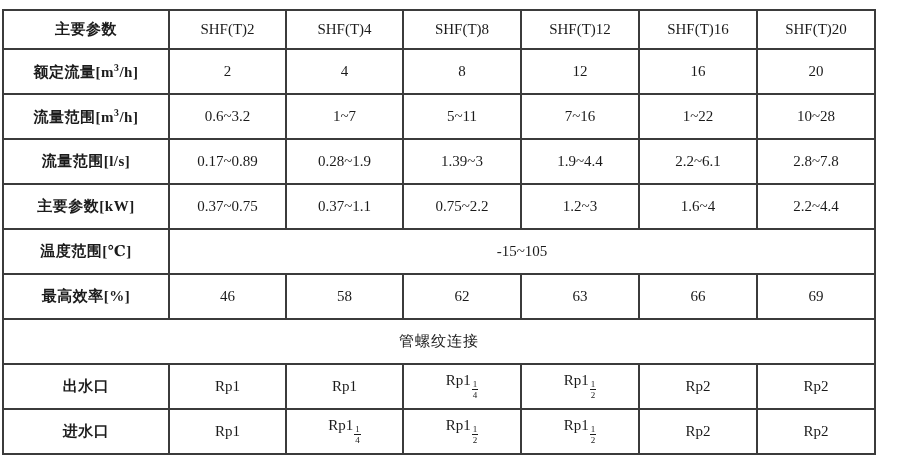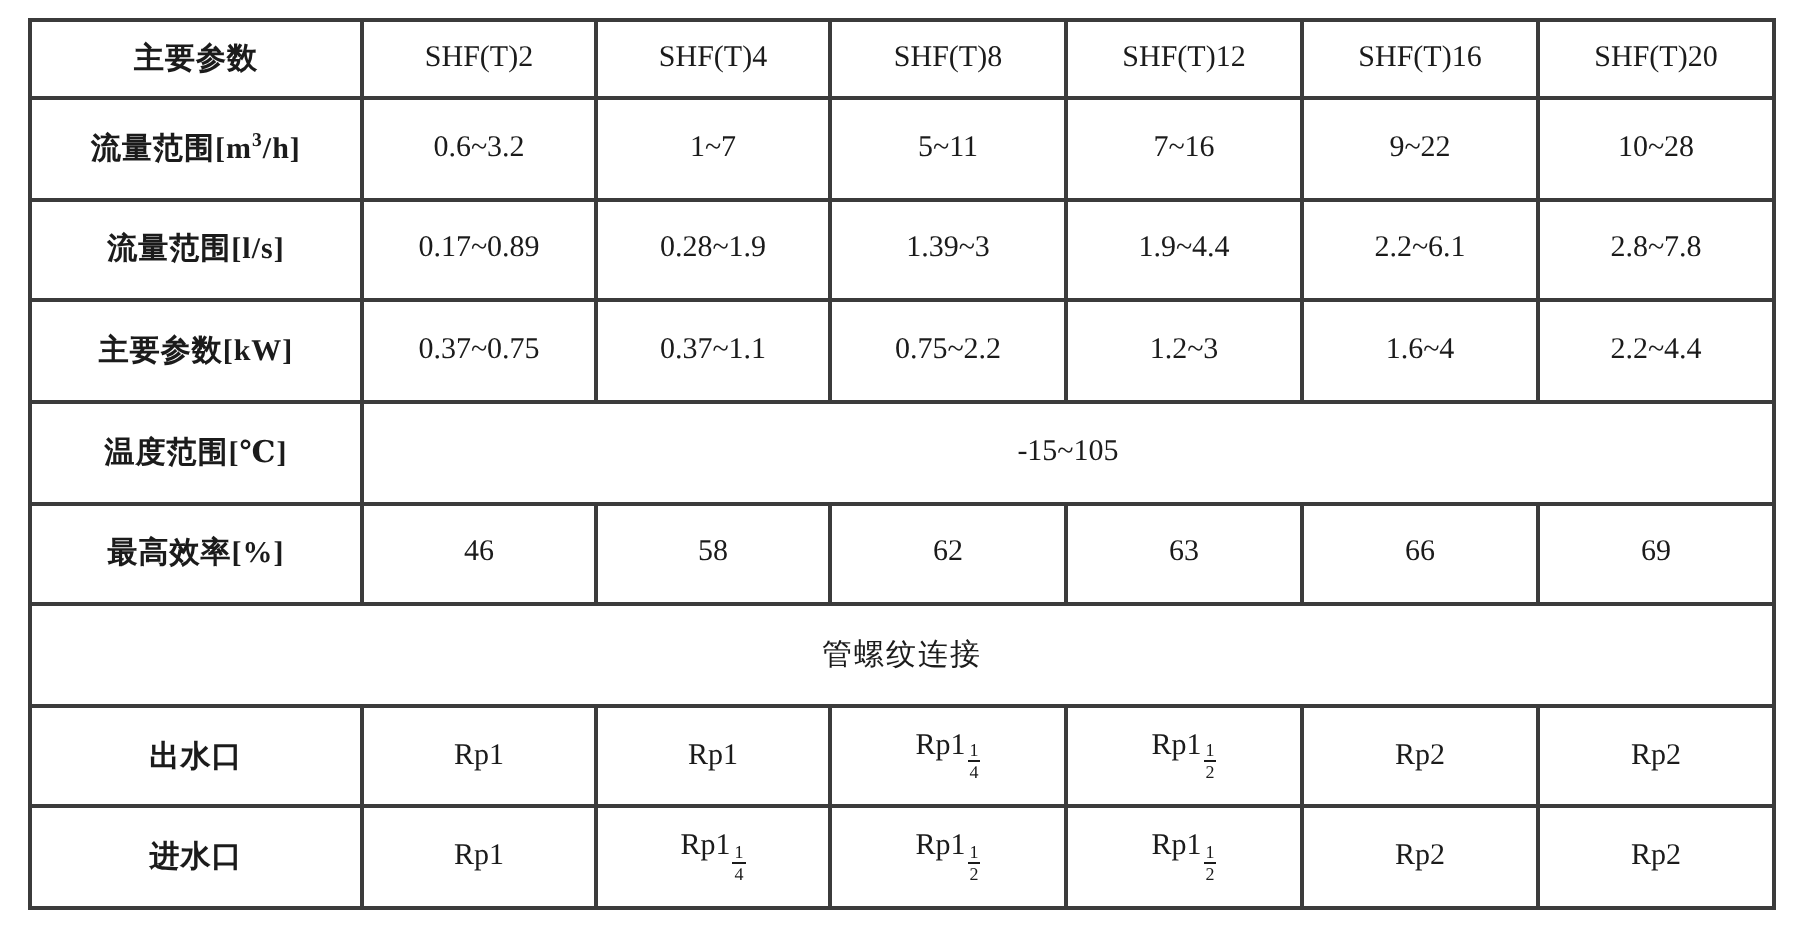--- a/index.html
+++ b/index.html
@@ -6,21 +6,21 @@
     margin: 0;
     padding: 0;
     background: #ffffff;
     font-family: "Liberation Serif", "DejaVu Serif", serif;
   }
   .page {
     width: 900px;
     height: 464px;
     background: #ffffff;
     box-sizing: border-box;
-    padding: 9px 14px;
+    padding: 9px 2px;
   }
   table.spec {
     border-collapse: collapse;
     width: 872px;
     height: 446px;
     table-layout: fixed;
     background: #ffffff;
   }
   table.spec td, table.spec th {
     border: 2px solid #3b3b3b;
@@ -82,26 +82,35 @@
           <th class="colhead">SHF(T)2</th>
           <th class="colhead">SHF(T)4</th>
           <th class="colhead">SHF(T)8</th>
           <th class="colhead">SHF(T)12</th>
           <th class="colhead">SHF(T)16</th>
           <th class="colhead">SHF(T)20</th>
         </tr>
     </thead>
     <tbody>
         <tr>
+          <th class="rowlabel">额定流量[m<sup>3</sup>/h]</th>
+          <td>2</td>
+          <td>4</td>
+          <td>8</td>
+          <td>12</td>
+          <td>16</td>
+          <td>20</td>
+        </tr>
+        <tr>
           <th class="rowlabel">流量范围[m<sup>3</sup>/h]</th>
           <td>0.6~3.2</td>
           <td>1~7</td>
           <td>5~11</td>
           <td>7~16</td>
-          <td>9~22</td>
+          <td>1~22</td>
           <td>10~28</td>
         </tr>
         <tr>
           <th class="rowlabel">流量范围[l/s]</th>
           <td>0.17~0.89</td>
           <td>0.28~1.9</td>
           <td>1.39~3</td>
           <td>1.9~4.4</td>
           <td>2.2~6.1</td>
           <td>2.8~7.8</td>

